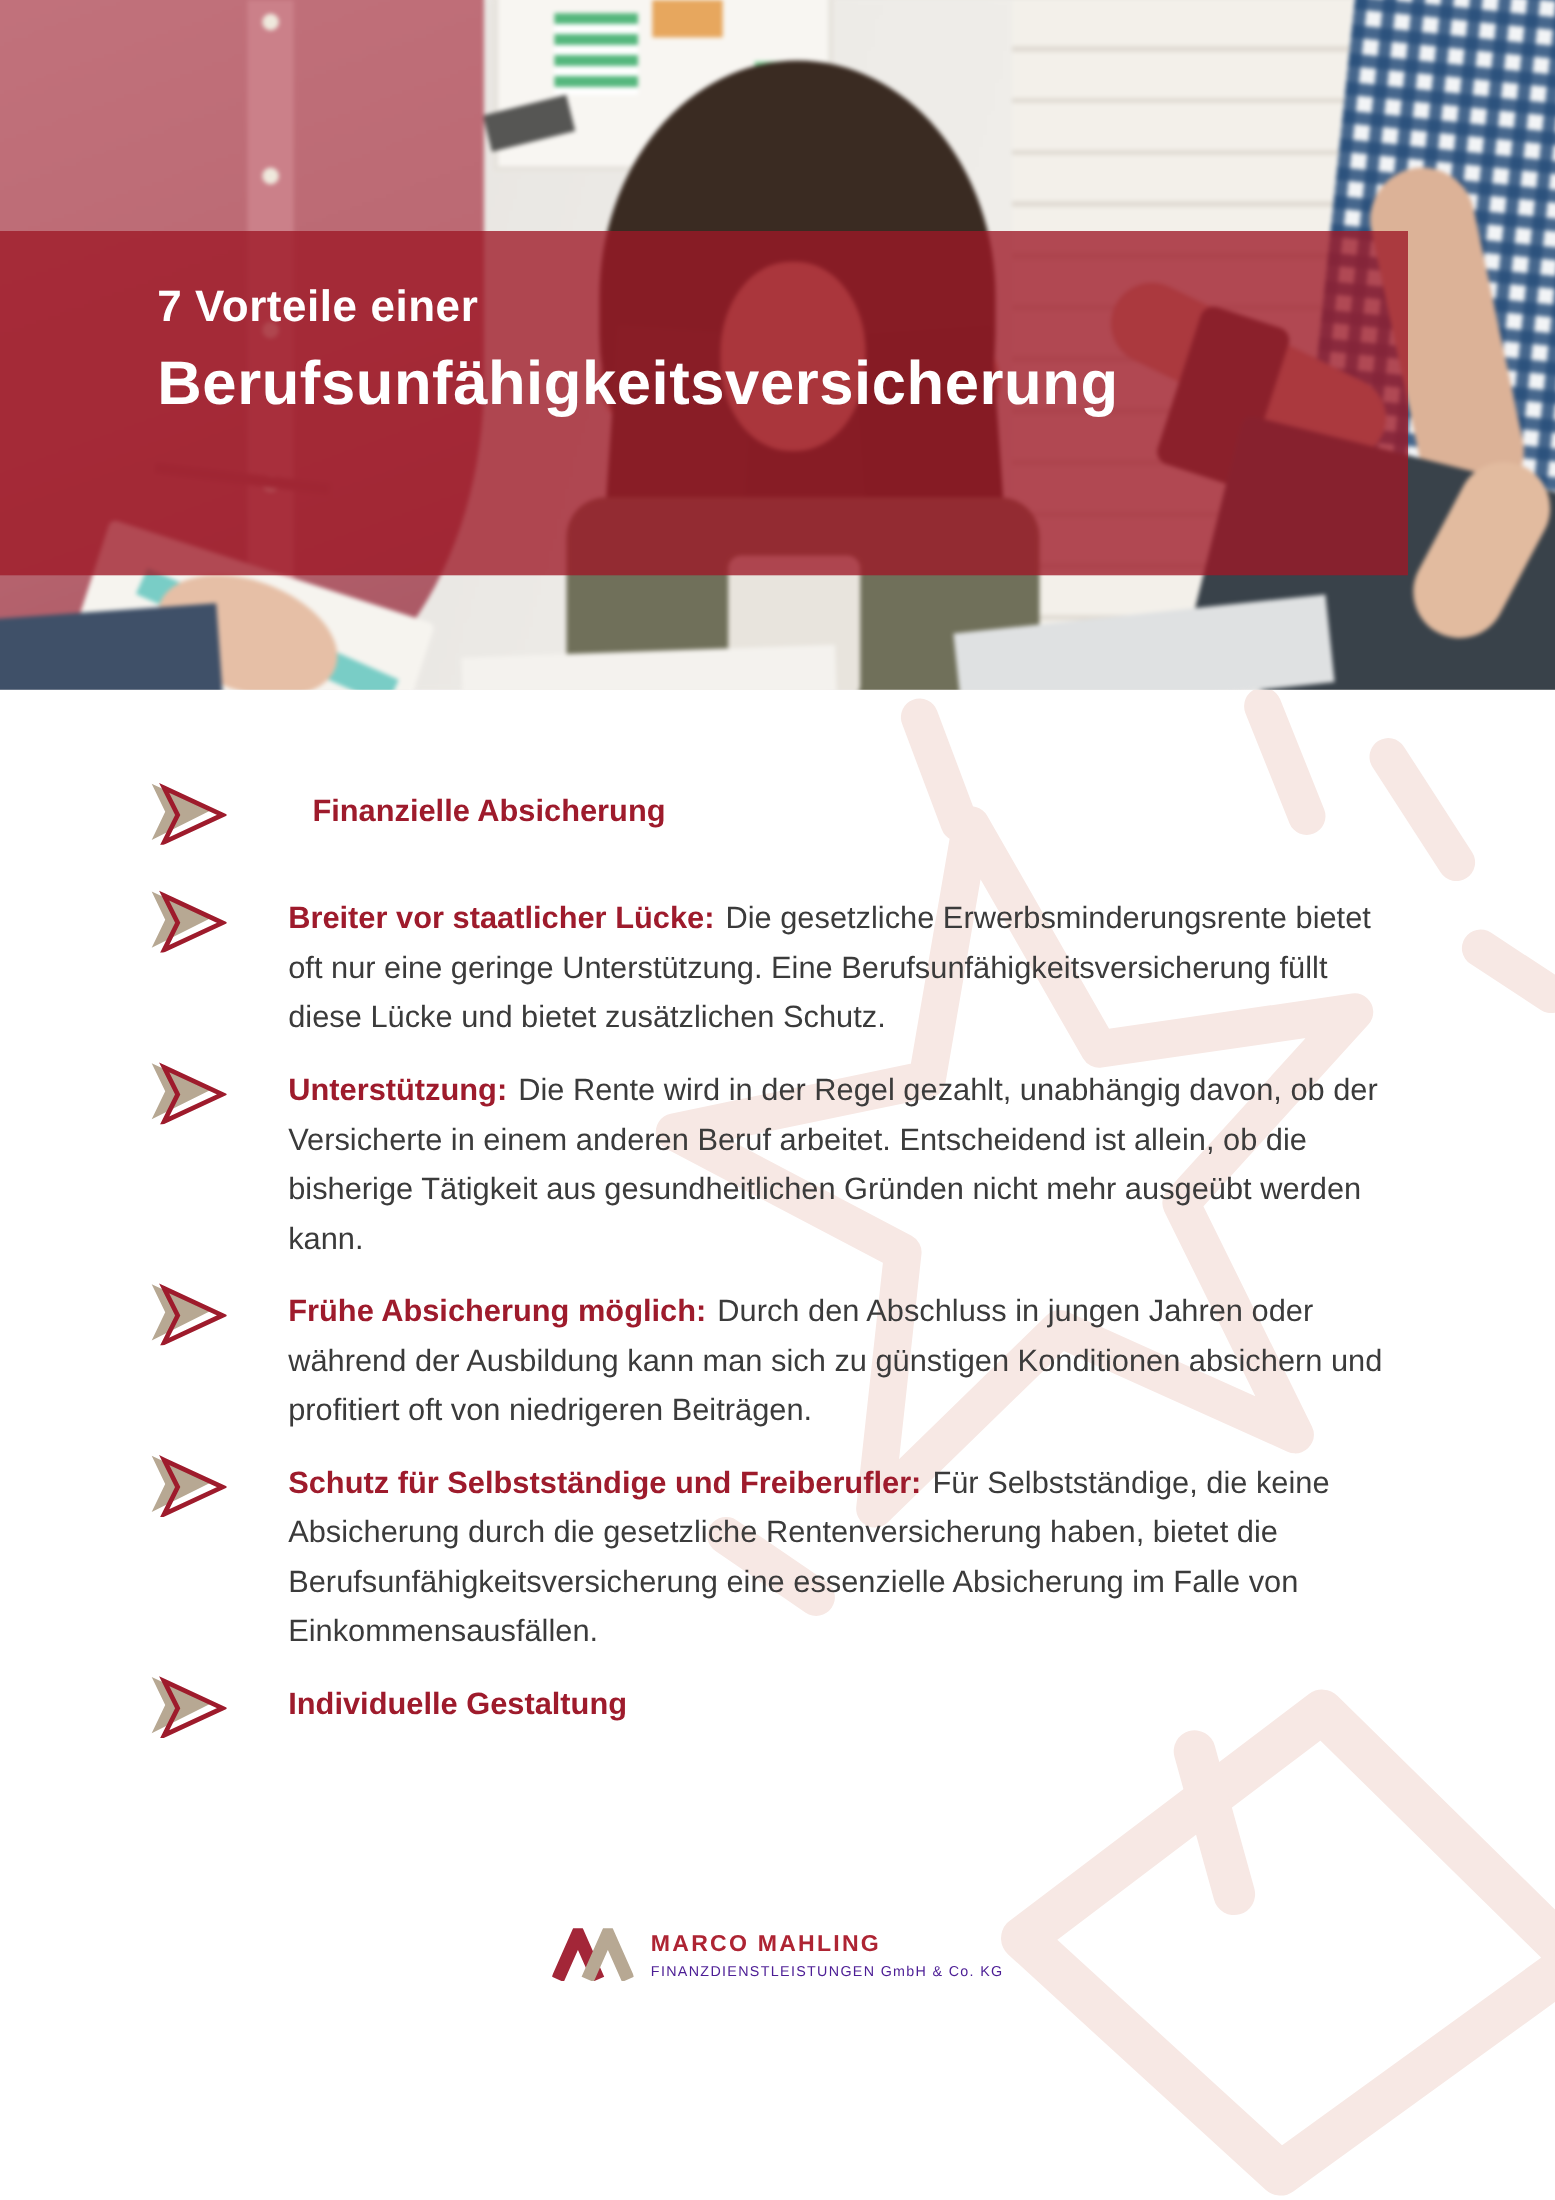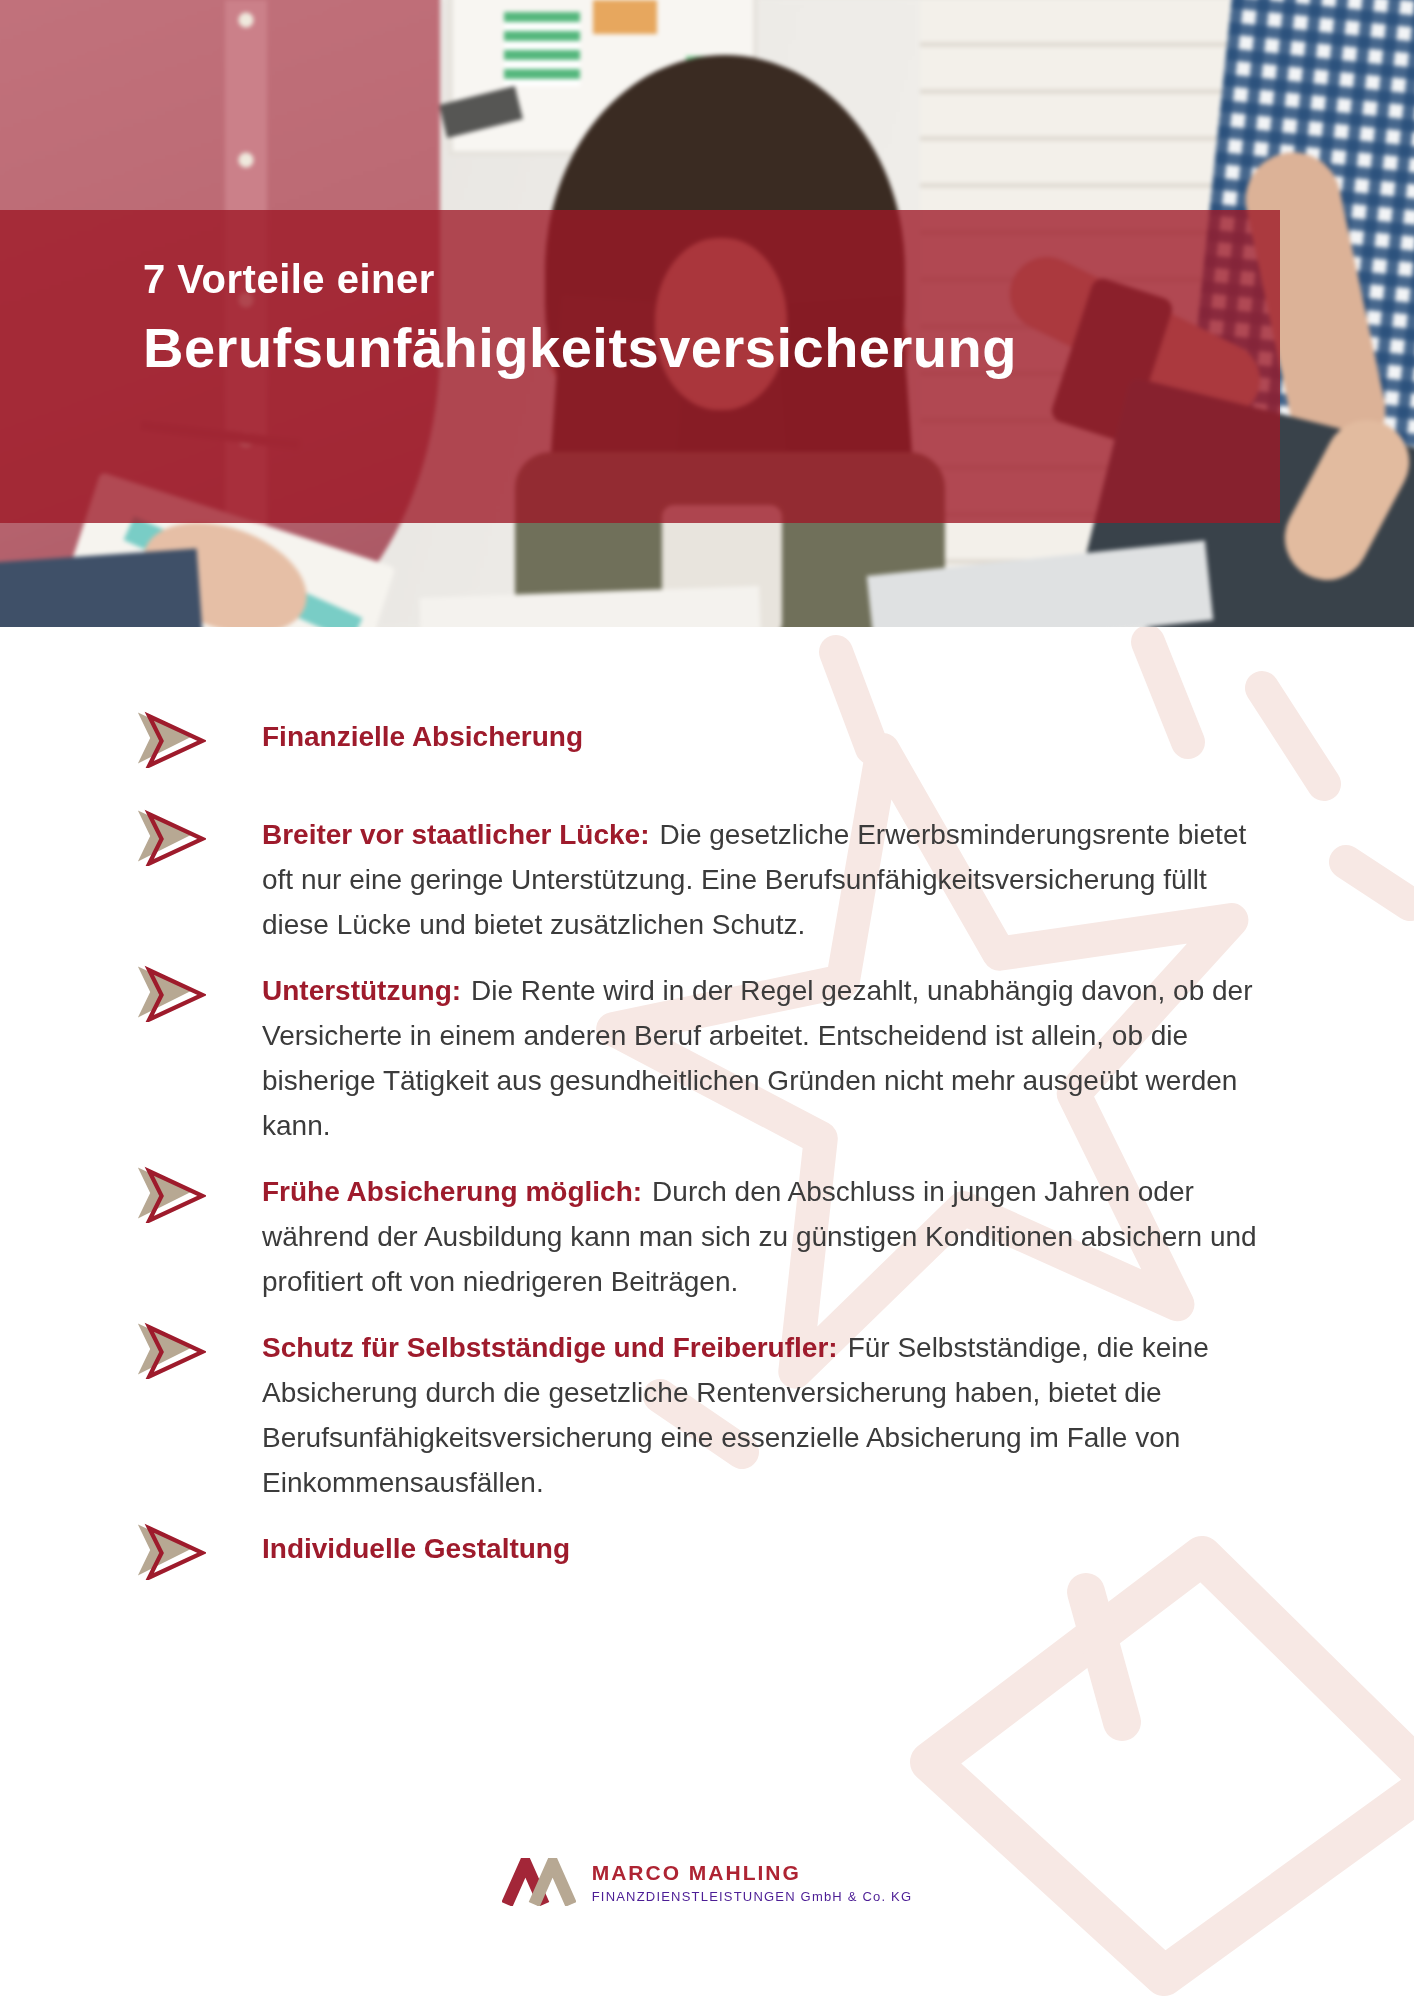--- a/index.html
+++ b/index.html
@@ -55,27 +55,27 @@
 
   .band{position:absolute;left:0;top:210px;width:1280px;height:313px;
         background:rgba(157,24,38,0.78);box-sizing:border-box;padding:47px 0 0 143px;}
   .kicker{font-size:40px;font-weight:600;color:#ffffff;letter-spacing:.5px;line-height:1.1;}
   .hero-title{margin:16px 0 0;font-size:56px;font-weight:700;color:#ffffff;letter-spacing:.5px;line-height:1.1;}
 
   
   .watermark{position:absolute;left:0;top:0;z-index:0;}
   .benefits{position:absolute;left:136px;top:714px;width:1160px;margin:0;padding:0;list-style:none;z-index:2;}
   .benefit{display:flex;align-items:flex-start;margin-bottom:21px;}
-  .benefit.first{margin-bottom:44px;}
+  .benefit.first{margin-bottom:44px;gap:22px;}
   .bullet{flex:0 0 auto;width:70px;height:58px;margin-right:56px;margin-top:-4px;}
   .b-text{width:1016px;font-size:28px;line-height:45px;color:#3b3b3b;margin:0;}
   .b-head{font-weight:700;color:#9e1b2c;margin-right:10px;}
 
   
-  .footer{position:absolute;left:0;top:1858px;width:1414px;display:flex;justify-content:center;
+  .footer{position:absolute;left:0;top:1753px;width:1414px;display:flex;justify-content:center;
           align-items:center;z-index:2;}
   .logo-mark{flex:0 0 auto;margin-right:16px;}
   .brand{font-size:21px;font-weight:700;color:#ae2433;letter-spacing:2px;line-height:1.2;}
   .brand-sub{font-size:13px;color:#4c1d95;letter-spacing:1.2px;margin-top:4px;line-height:1.2;}
 </style>
 </head>
 <body>
 
 <div class="page">
 

